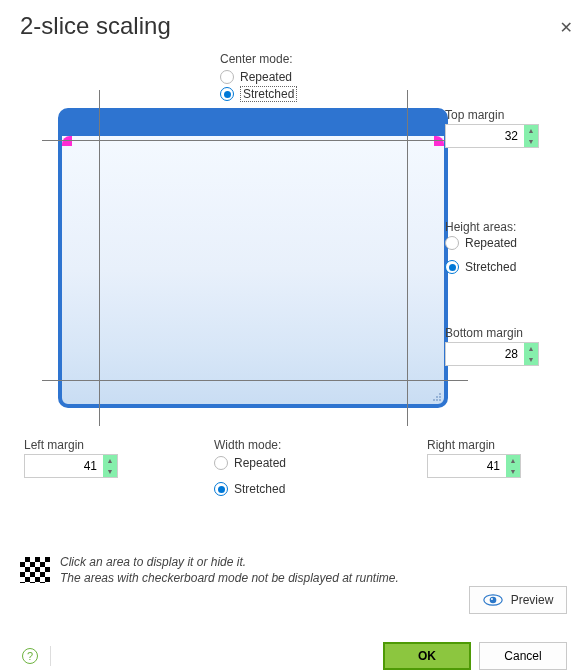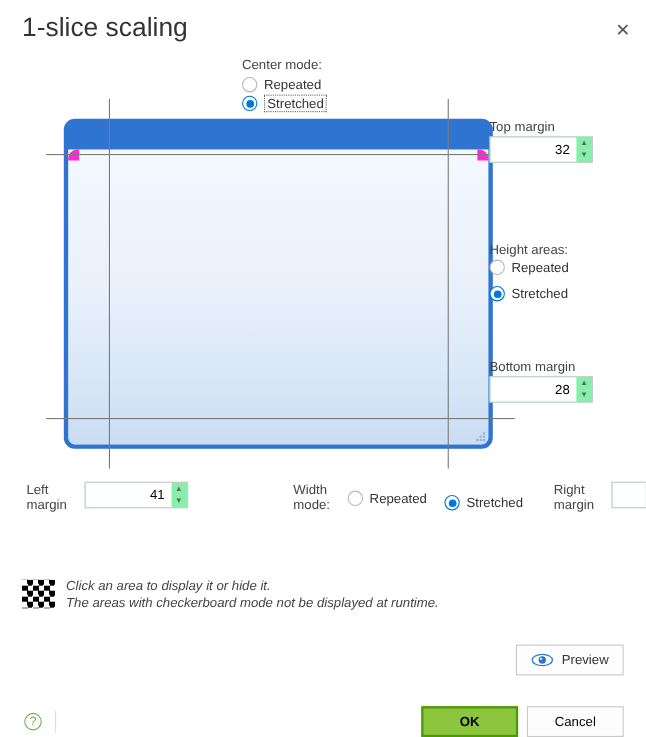--- a/index.html
+++ b/index.html
@@ -54,21 +54,21 @@
   .field-label { color: #444; margin-bottom: 2px; }
 
   .spinner { display: inline-flex; align-items: stretch; height: 24px; border: 1px solid #ccc; background: #86efac; }
   .spinner input {
     border: none; outline: none; width: 78px; text-align: right; padding: 0 6px; font: inherit;
   }
   .spinner .arrows { display: flex; flex-direction: column; width: 14px; }
   .spinner .arrows span { flex: 1; font-size: 7px; line-height: 1; color: #666; display: flex; align-items: center; justify-content: center; cursor: pointer; }
 
   .bottom-row { display: flex; gap: 28px; margin-top: 12px; }
-  .col { display: flex; flex-direction: row; gap: 16px; }
+  .col { display: flex; flex-direction: column; gap: 0; }
   .col.leftm { margin-left: 4px; }
   .col.width { margin-left: 68px; }
   .col.rightm { margin-left: auto; margin-right: 46px; }
 
   .hint-row { display: flex; align-items: center; gap: 10px; margin-top: 56px; }
   .checker {
     width: 30px; height: 26px;
     background: repeating-conic-gradient(#000 0 25%, #fff 0 50%) 0 0/10px 10px;
   }
   .hint-text { font-style: italic; color: #444; line-height: 1.35; }
@@ -90,21 +90,21 @@
   .btn.ok { background: #8cc63f; border: 2px solid #4e9a06; color: #000000; font-weight: bold; }
 
   .resize-grip { position: absolute; right: 3px; bottom: 3px; width: 12px; height: 12px; opacity: .55; }
   .resize-grip span { position:absolute; width:2px; height:2px; background:#6a8fbf; }
 </style>
 </head>
 <body>
 
 <div class="dialog">
   <div class="close-x">✕</div>
-  <div class="title">1-slice scaling</div>
+  <div class="title">2-slice scaling</div>
 
   <div class="center-mode">
     <div class="mode-label">Center mode:</div>
     <div class="radio-row">
       <span class="radio">
           <span class="dot"></span>
         </span>
       <span class="radio-label">Repeated</span>
     </div>
     <div class="radio-row">

